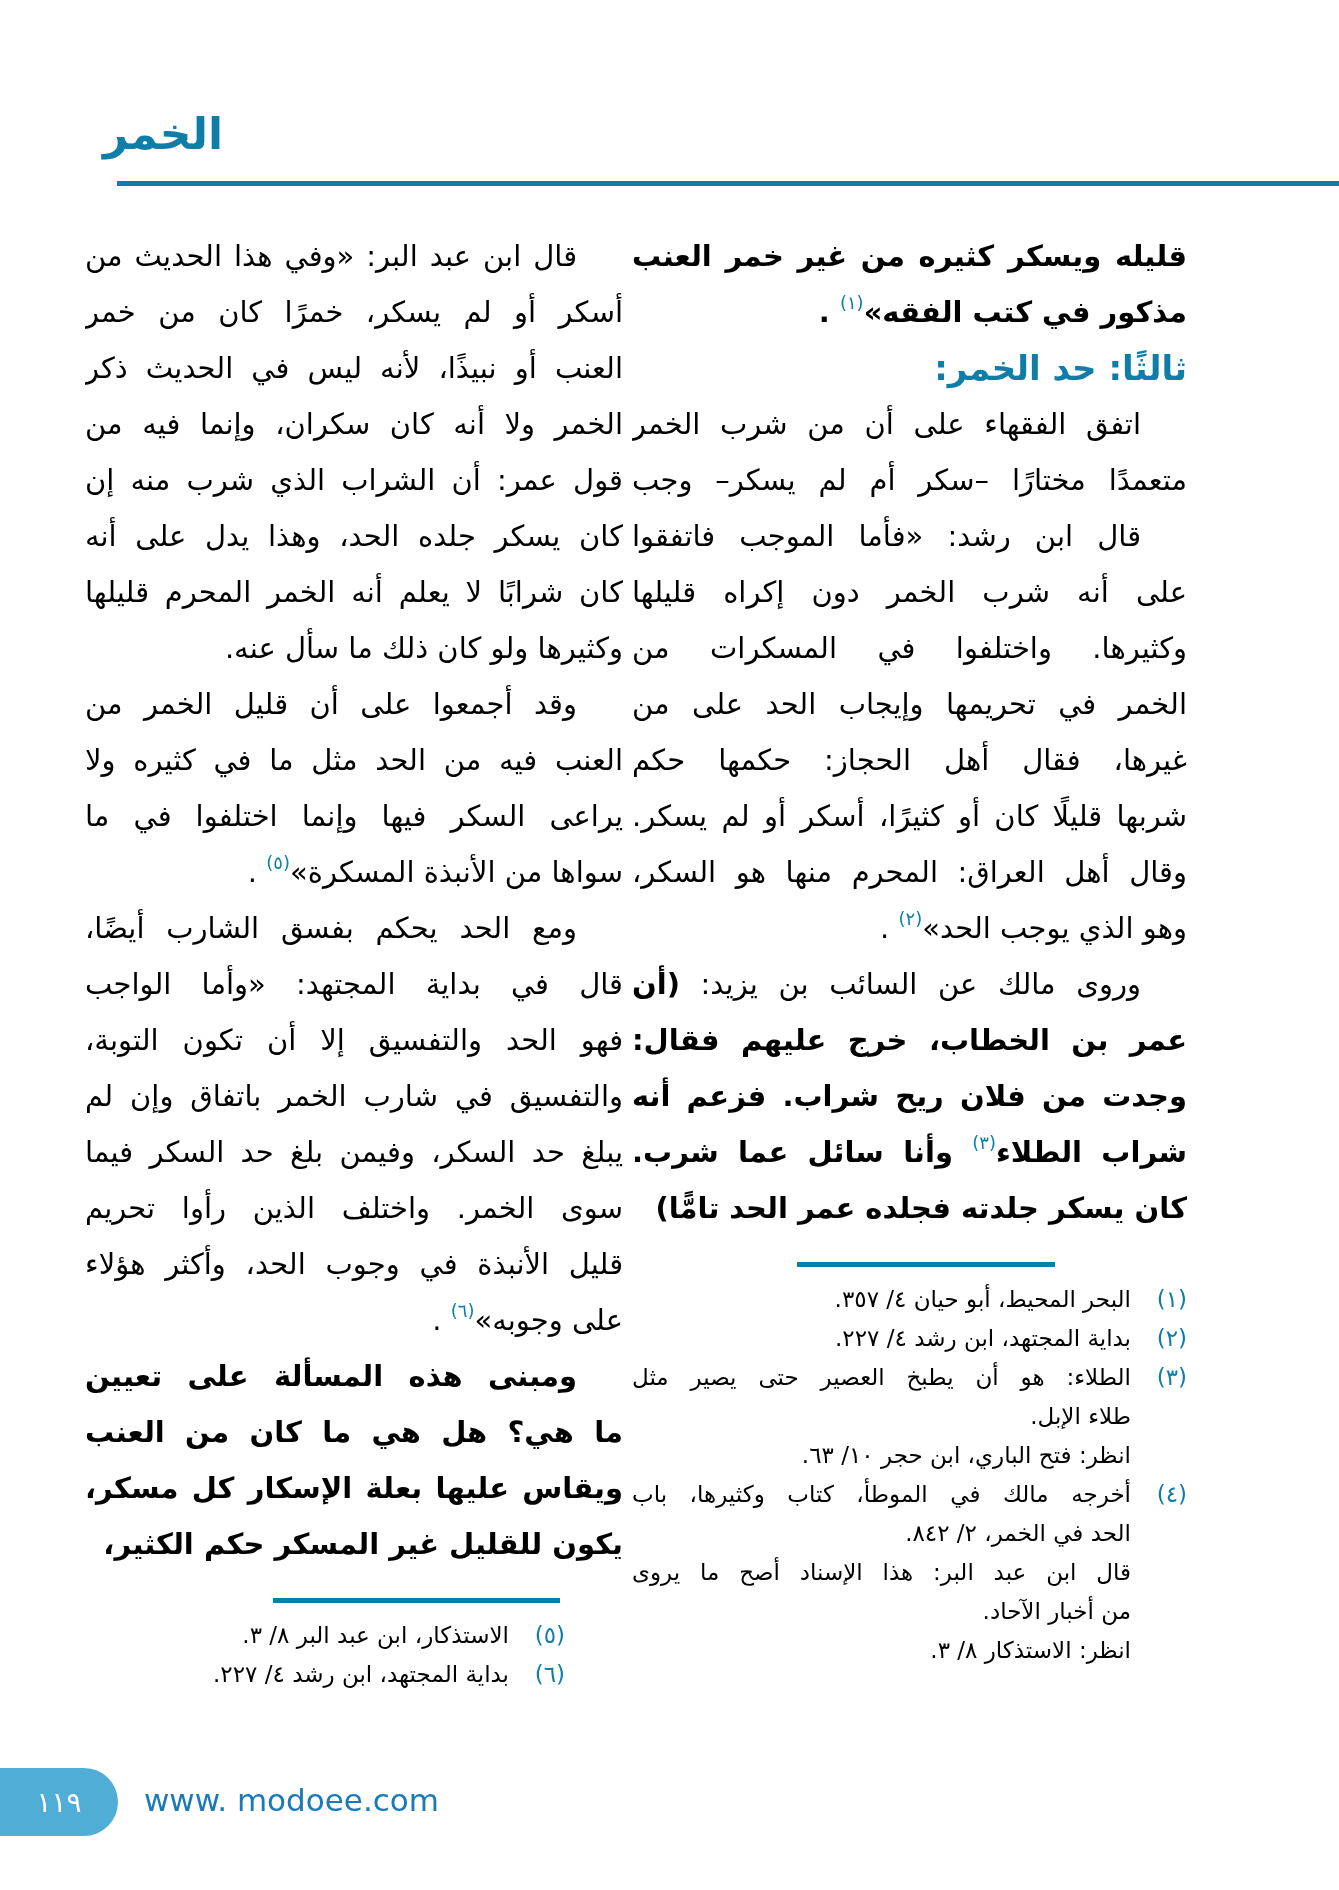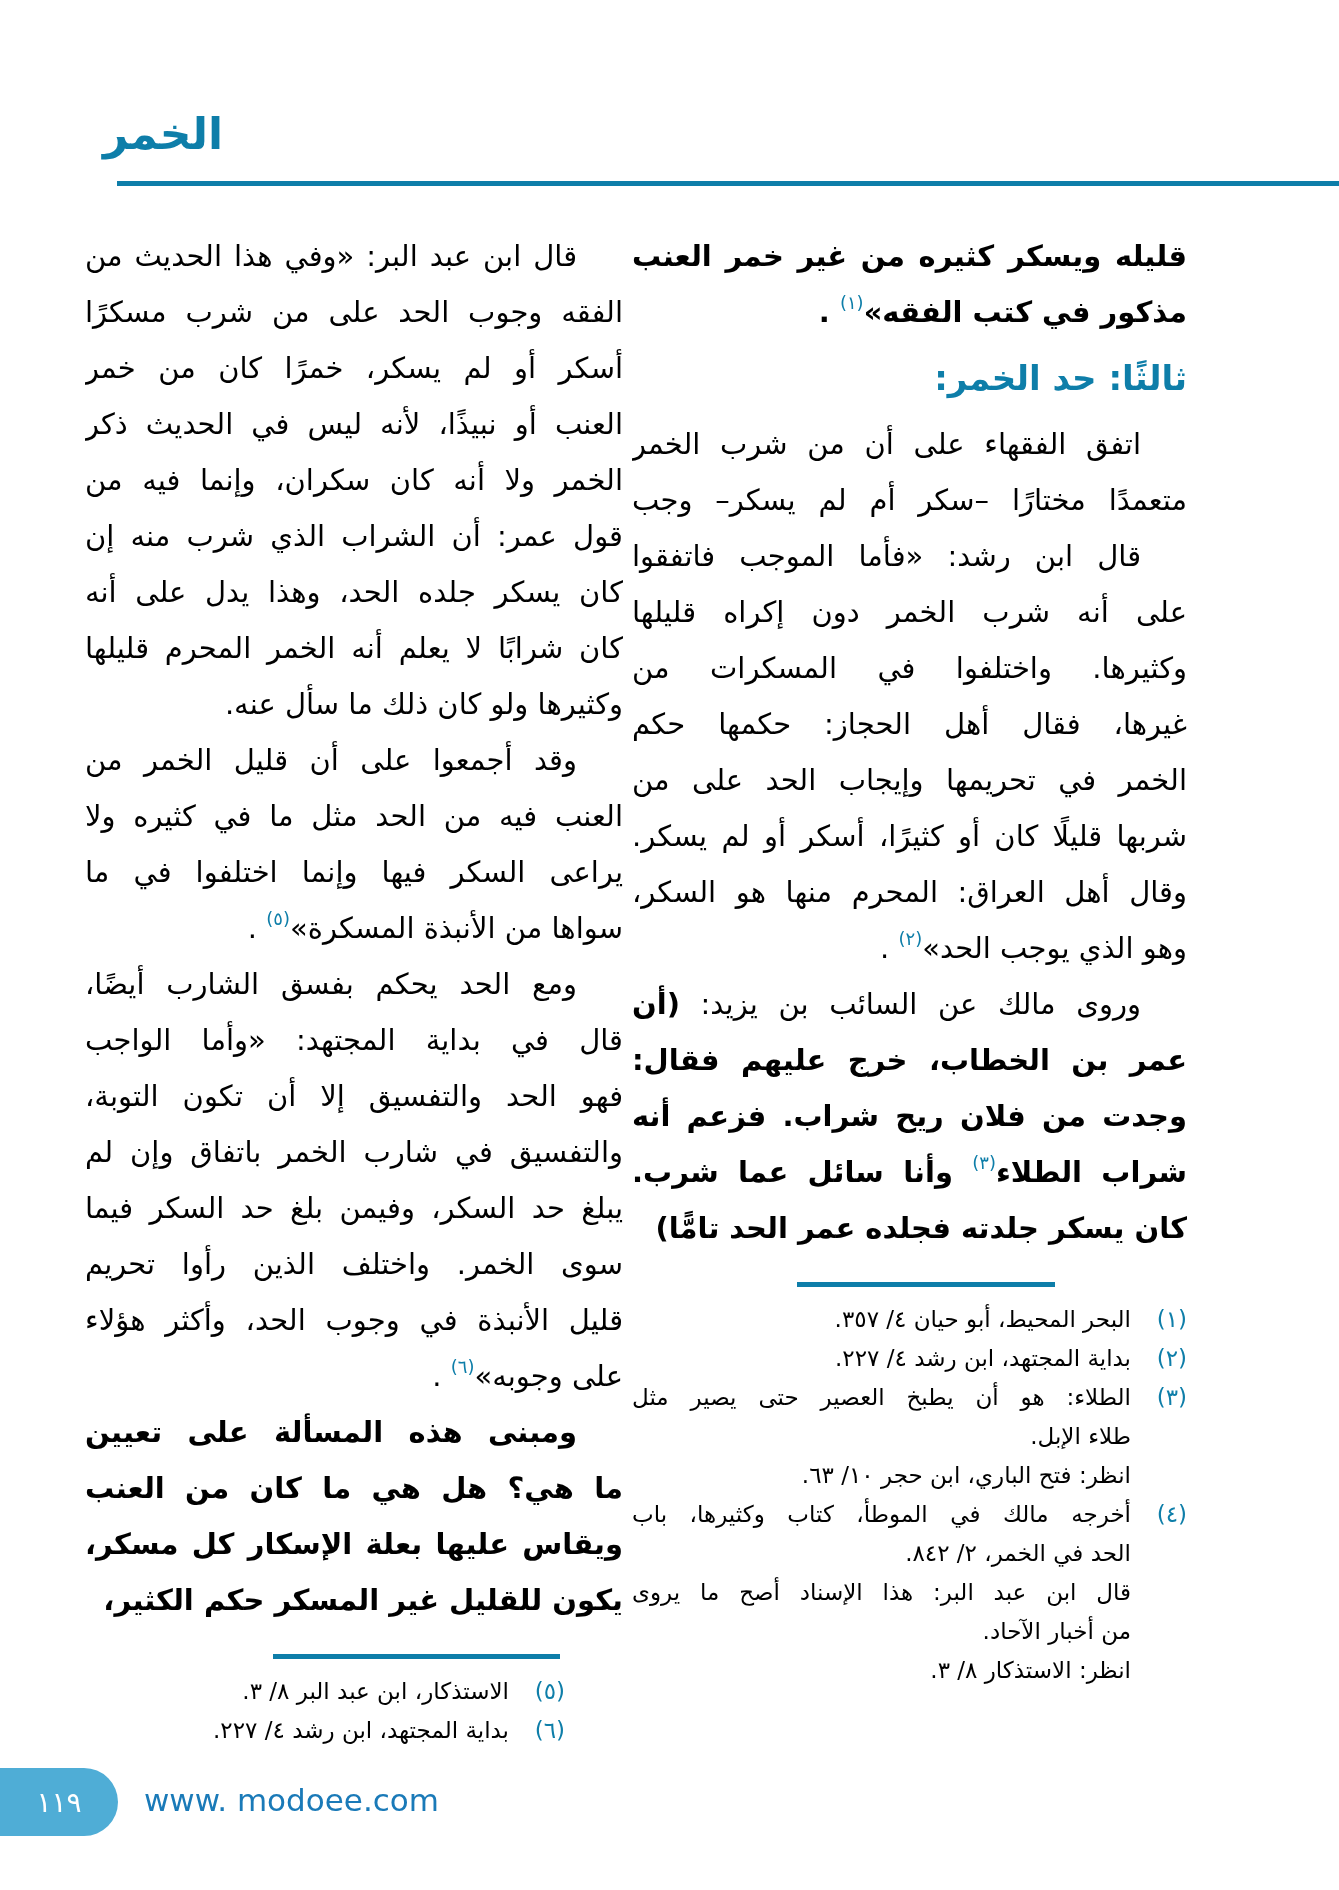--- a/index.html
+++ b/index.html
@@ -27,21 +27,21 @@
 
   .line {
     height:56px; line-height:56px; font-size:29px;
     text-align:right; overflow:hidden; white-space:normal;
   }
   .line.jst { text-align:justify; text-align-last:justify; }
   .line.ind { text-indent:46px; }
   .bold { font-weight:bold; }
   .heading {
     font-size:34px; font-weight:bold; color:var(--accent,#0e7ea9);
-    margin:10px 0;
+    margin:0 0;
   }
   .fnref {
     color:var(--accent,#0e7ea9); font-size:18px;
     position:relative; top:-13px; font-weight:normal;
   }
 
   
   .fn-sep { height:5px; background:var(--accent,#0e7ea9); margin-top:26px; margin-bottom:13px; }
   .sep-r { width:258px; margin-right:132px; }
   .sep-l { width:287px; margin-right:63px; }
@@ -78,22 +78,22 @@
   <section class="column col-right">
     <div class="body-lines">
         <div class="line bold jst"><span>قليله ويسكر كثيره من غير خمر العنب</span></div>
         <div class="line bold"><span>مذكور في كتب الفقه»</span><span class="fnref">(١)</span><span> .</span></div>
         <div class="line heading"><span>ثالثًا: حد الخمر:</span></div>
         <div class="line jst ind"><span>اتفق الفقهاء على أن من شرب الخمر</span></div>
         <div class="line jst"><span>متعمدًا مختارًا –سكر أم لم يسكر– وجب</span></div>
         <div class="line jst ind"><span>قال ابن رشد: «فأما الموجب فاتفقوا</span></div>
         <div class="line jst"><span>على أنه شرب الخمر دون إكراه قليلها</span></div>
         <div class="line jst"><span>وكثيرها. واختلفوا في المسكرات من</span></div>
+        <div class="line jst"><span>الخمر في تحريمها وإيجاب الحد على من</span></div>
         <div class="line jst"><span>غيرها، فقال أهل الحجاز: حكمها حكم</span></div>
-        <div class="line jst"><span>الخمر في تحريمها وإيجاب الحد على من</span></div>
         <div class="line jst"><span>شربها قليلًا كان أو كثيرًا، أسكر أو لم يسكر.</span></div>
         <div class="line jst"><span>وقال أهل العراق: المحرم منها هو السكر،</span></div>
         <div class="line"><span>وهو الذي يوجب الحد»</span><span class="fnref">(٢)</span><span> .</span></div>
         <div class="line jst ind"><span>وروى مالك عن السائب بن يزيد: </span><span class="bold">(أن</span></div>
         <div class="line bold jst"><span>عمر بن الخطاب، خرج عليهم فقال: إني</span></div>
         <div class="line bold jst"><span>وجدت من فلان ريح شراب. فزعم أنه</span></div>
         <div class="line bold jst"><span>شراب الطلاء</span><span class="fnref">(٣)</span><span> وأنا سائل عما شرب. فإن</span></div>
         <div class="line bold"><span>كان يسكر جلدته فجلده عمر الحد تامًّا)</span></div>
       </div>
     <div class="fn-sep sep-r"></div>
@@ -127,21 +127,20 @@
             <div class="fnline">من أخبار الآحاد.</div>
             <div class="fnline">انظر: الاستذكار ٨/ ٣.</div>
           </div>
         </div>
       </div>
   </section>
 
   <section class="column col-left">
     <div class="body-lines">
         <div class="line jst ind"><span>قال ابن عبد البر: «وفي هذا الحديث من</span></div>
-        <div class="line jst"><span>الفقه وجوب الحد على من شرب مسكرًا</span></div>
         <div class="line jst"><span>أسكر أو لم يسكر، خمرًا كان من خمر</span></div>
         <div class="line jst"><span>العنب أو نبيذًا، لأنه ليس في الحديث ذكر</span></div>
         <div class="line jst"><span>الخمر ولا أنه كان سكران، وإنما فيه من</span></div>
         <div class="line jst"><span>قول عمر: أن الشراب الذي شرب منه إن</span></div>
         <div class="line jst"><span>كان يسكر جلده الحد، وهذا يدل على أنه</span></div>
         <div class="line jst"><span>كان شرابًا لا يعلم أنه الخمر المحرم قليلها</span></div>
         <div class="line"><span>وكثيرها ولو كان ذلك ما سأل عنه.</span></div>
         <div class="line jst ind"><span>وقد أجمعوا على أن قليل الخمر من</span></div>
         <div class="line jst"><span>العنب فيه من الحد مثل ما في كثيره ولا</span></div>
         <div class="line jst"><span>يراعى السكر فيها وإنما اختلفوا في ما</span></div>

